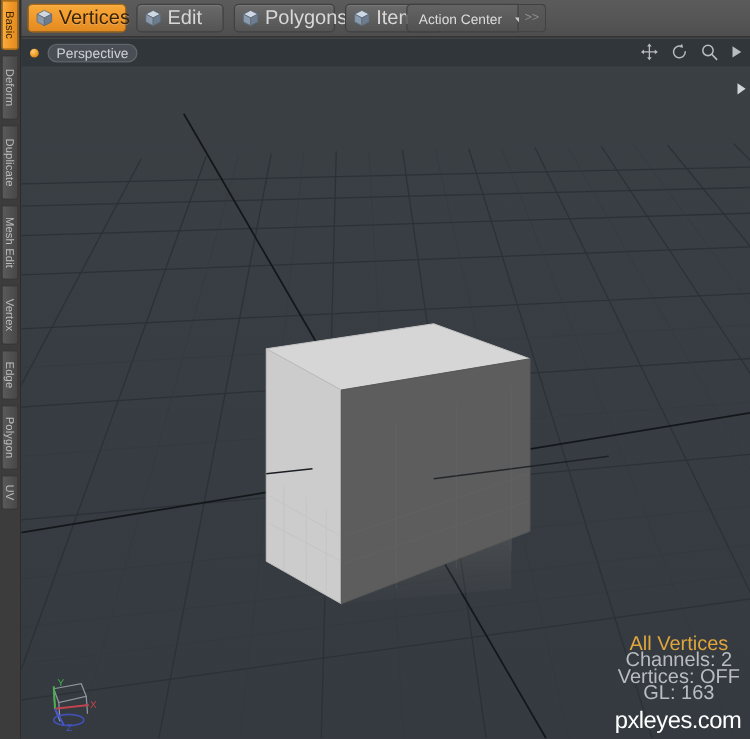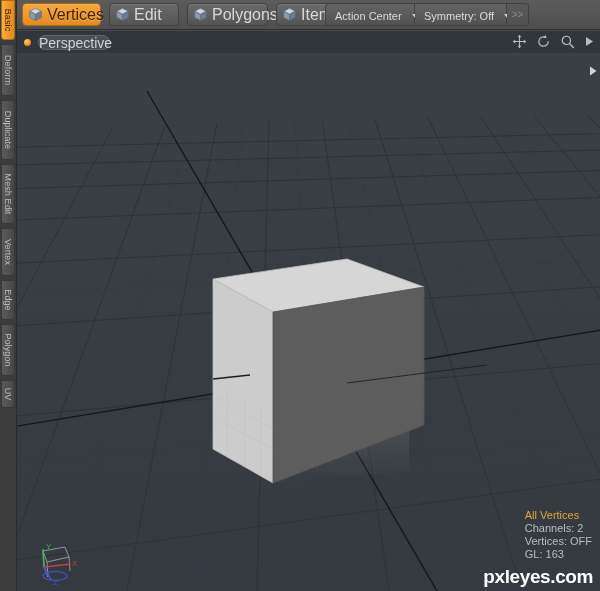--- a/index.html
+++ b/index.html
@@ -164,54 +164,54 @@
     flex: 0 0 7px;
   }
   .vp-pill {
     height: 15px;
     line-height: 15px;
     padding: 0 12px;
     border-radius: 8px;
     background: rgba(92,98,105,0.55);
     border: 1px solid rgba(125,131,138,0.45);
     color: #cfd3d7;
-    font-size: 14px;
-    text-align: left;
+    font-size: 11px;
+    text-align: center;
     box-sizing: border-box;
     white-space: nowrap;
   }
   .vp-pill.wide { width: 120px; padding: 0; }
 
   .vp-tools {
     position: absolute;
     right: 6px; top: 3px;
     display: flex;
     align-items: center;
     gap: 9px;
   }
   .vp-tools svg { display: block; }
 
   
   .vp-status {
     position: absolute;
     right: 8px;
     bottom: 30px;
-    text-align: left;
-    font-size: 11px;
+    text-align: center;
+    font-size: 16px;
     line-height: 13px;
     color: #b9bdc2;
   }
   .vp-status .hl { color: #e0a53c; }
 
   .watermark {
     position: absolute;
     right: 7px;
     bottom: 3px;
     font-size: 19px;
-    font-weight: bold;
+    font-weight: normal;
     color: #ffffff;
     letter-spacing: -0.4px;
     font-family: "Liberation Sans", sans-serif;
   }
 
   
   .vp-scroll-arrow {
     position: absolute;
     right: 2px;
     top: 34px;
@@ -260,24 +260,20 @@
           <polygon points="1.8,4.6 8,7.8 8,14.4 1.8,11.2" fill="#8b9aab" stroke="#5d6b7a" stroke-width="0.7"></polygon>
           <polygon points="14.2,4.6 8,7.8 8,14.4 14.2,11.2" fill="#6d7d8f" stroke="#5d6b7a" stroke-width="0.7"></polygon>
         </svg>
         <span class="lbl">Items</span>
       </div>
     </div>
 
     <div class="tb-group" style="left:325px;">
       <div class="tb-dd first" style="width:90px;">
         <span>Action Center</span>
-        <i class="caret"></i>
-      </div>
-      <div class="tb-dd mid" style="width:92px;">
-        <span>Symmetry: Off</span>
         <i class="caret"></i>
       </div>
       <div class="tb-more">
         <span>&gt;&gt;</span>
       </div>
     </div>
   </div>
 
   <div class="vtabs">
     <div class="vtab active" style="top:0px;height:40px;">

